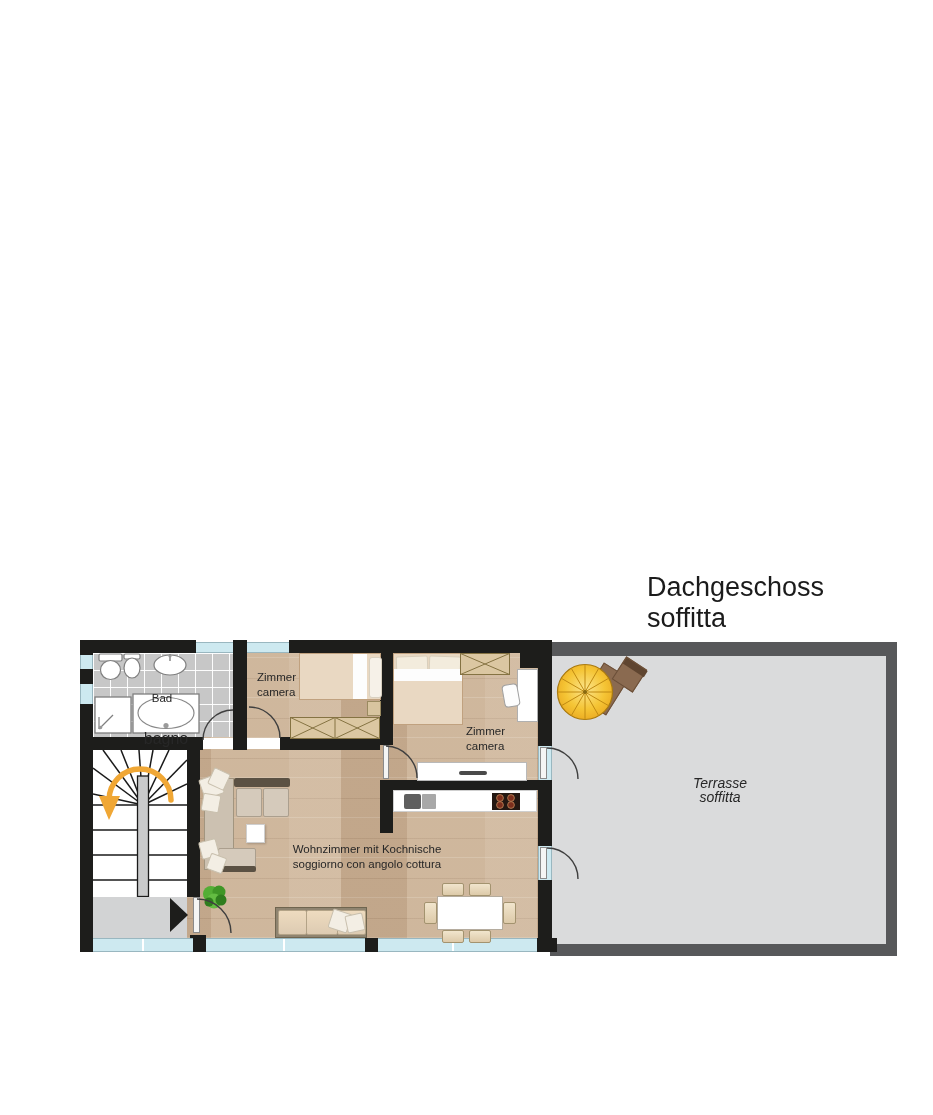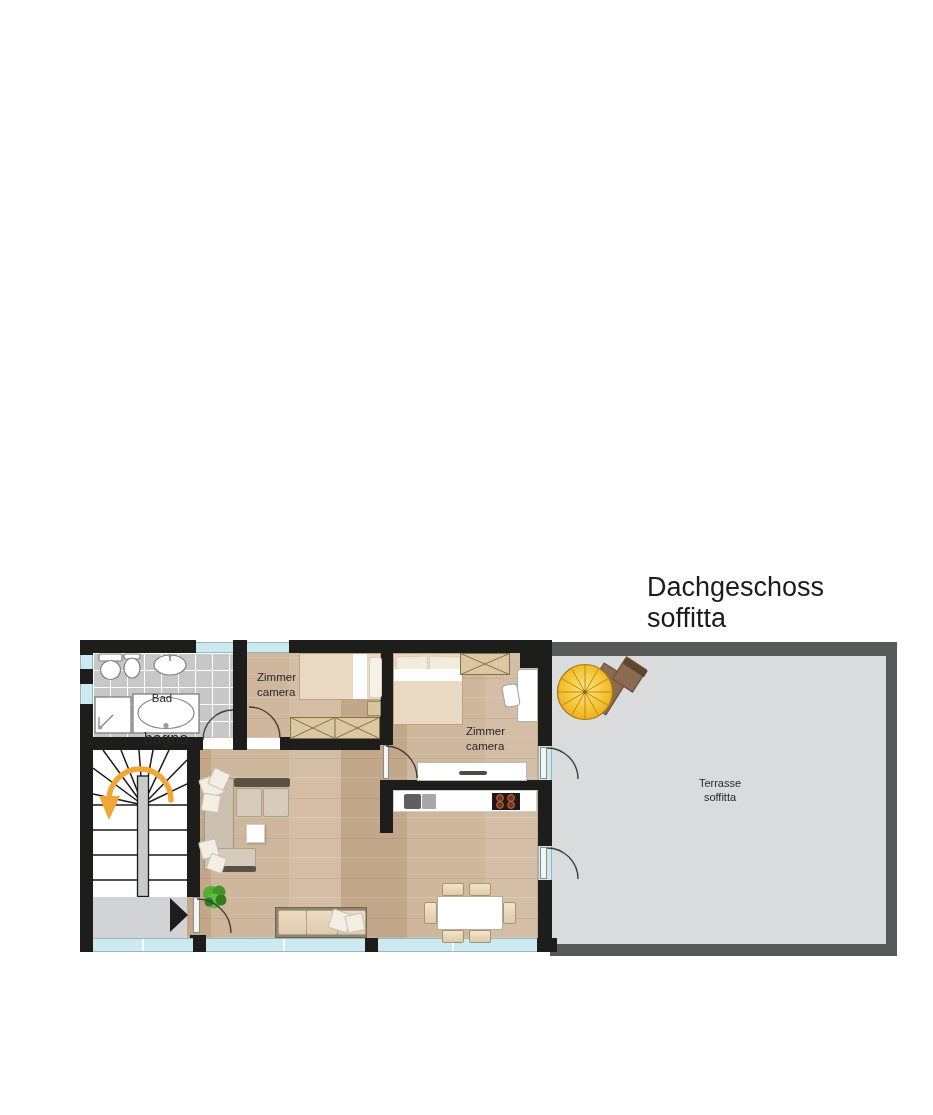--- a/index.html
+++ b/index.html
@@ -299,19 +299,23 @@
   <div class="label" style="left:257px;top:670px;">
     <div>Zimmer</div>
     <div>camera</div>
   </div>
 
   <div class="label" style="left:466px;top:724px;">
     <div>Zimmer</div>
     <div>camera</div>
   </div>
 
-
-  <div class="label center" style="left:685px;top:776px;width:70px;font-size:11px;line-height:14px;">
+  <div class="label center" style="left:277px;top:842px;width:180px;">
+    <div>Wohnzimmer mit Kochnische</div>
+    <div>soggiorno con angolo cottura</div>
+  </div>
+
+  <div class="label center" style="left:685px;top:776px;width:70px;font-size:14px;line-height:14px;font-style:italic;">
     <div>Terrasse</div>
     <div>soffitta</div>
   </div>
 
 </div>
 
 </body></html>

